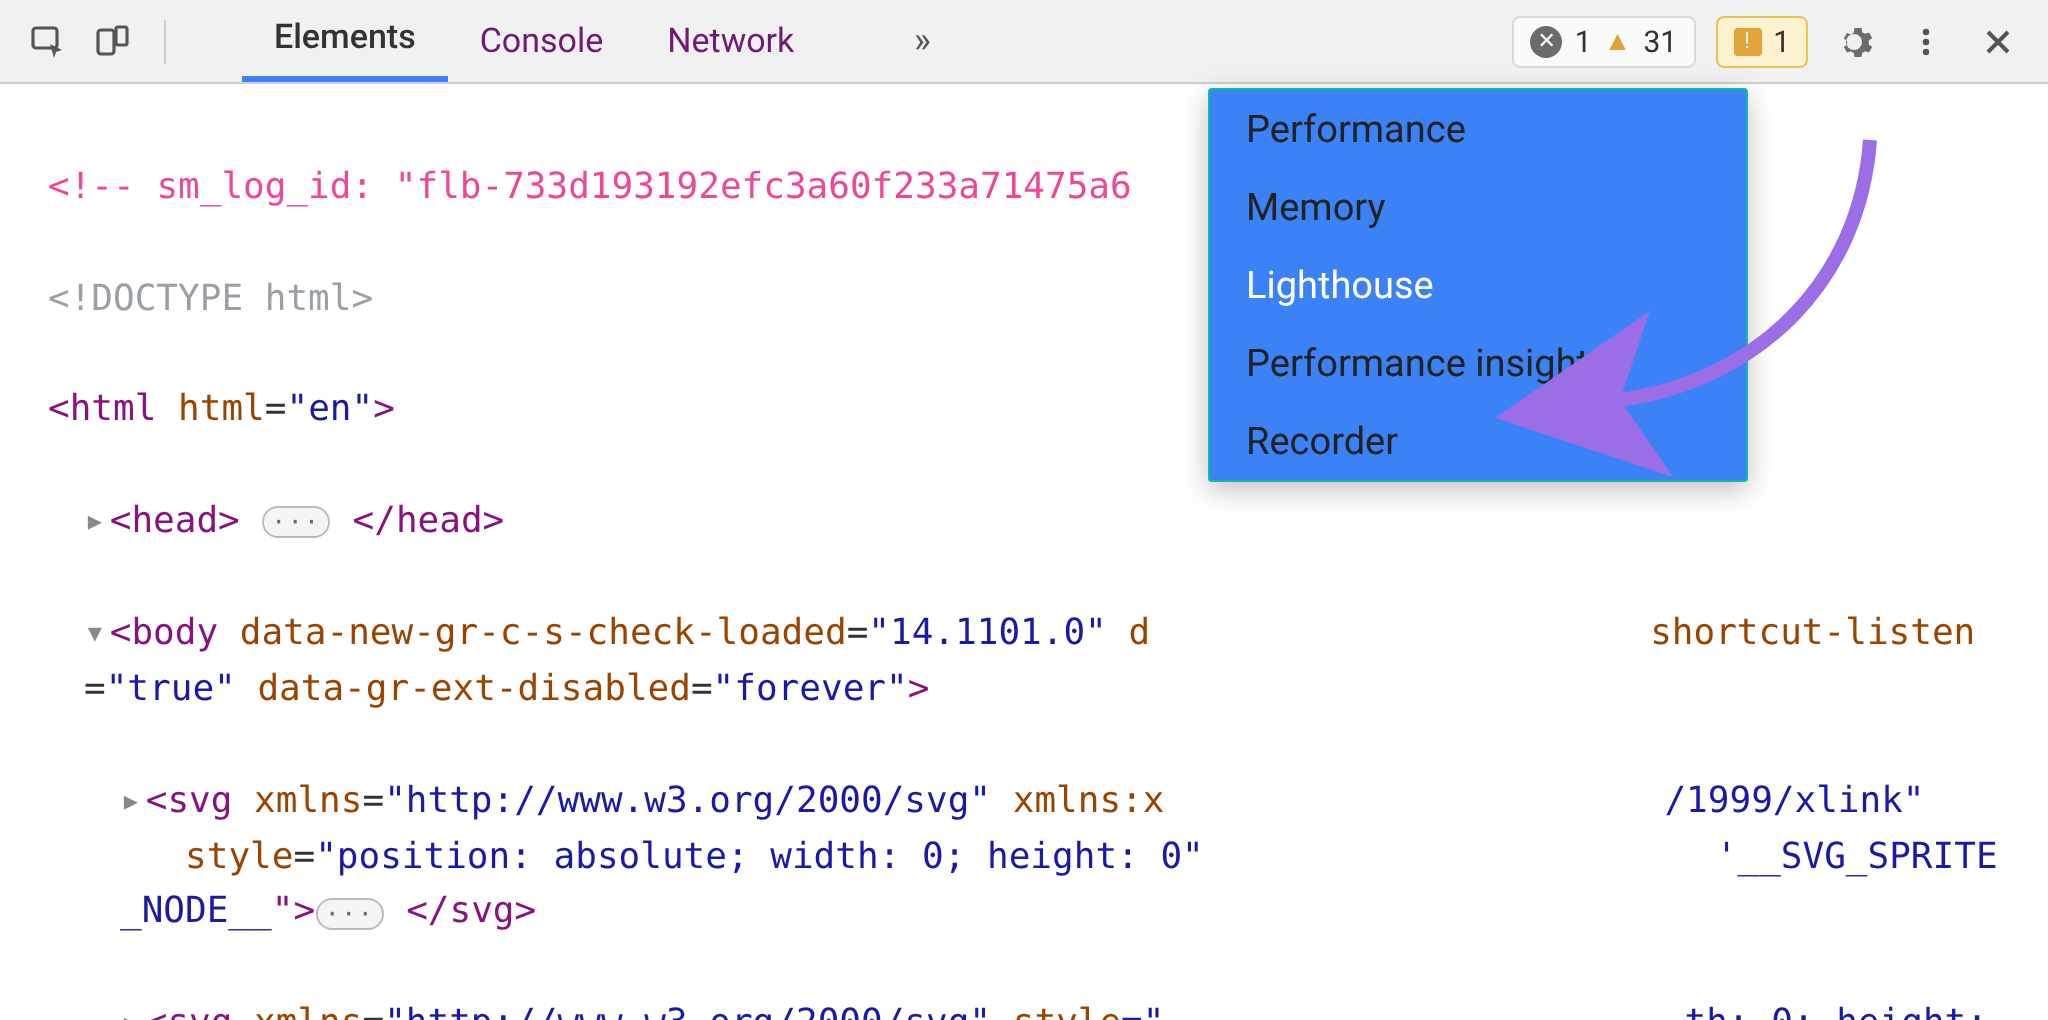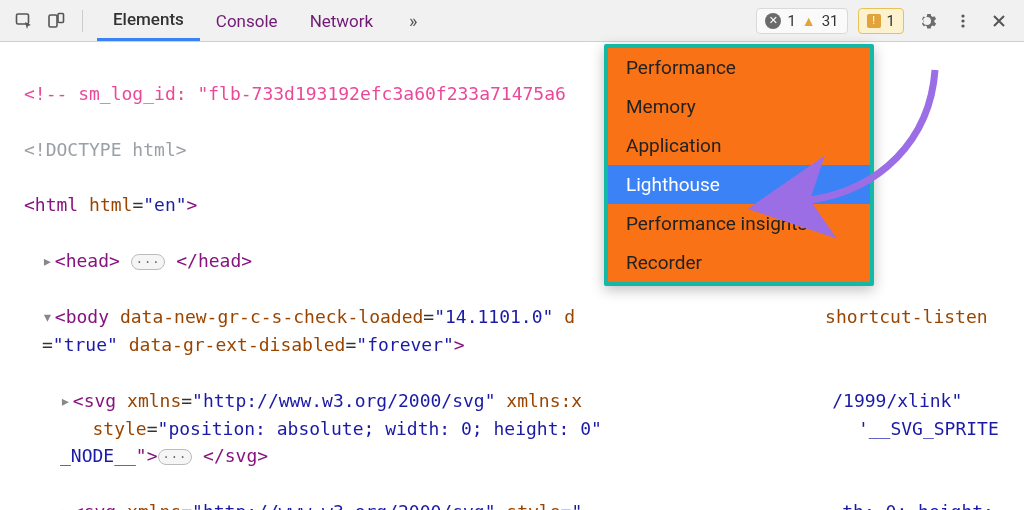--- a/index.html
+++ b/index.html
@@ -13,20 +13,21 @@
     color: #333;
     position: relative;
   }
   .topbar {
     display: flex;
     align-items: center;
     height: 42px;
     border-bottom: 1px solid #d0d0d0;
     background: #f1f1f1;
     padding: 0 4px;
+    gap: 24px;
   }
   .tb-left { display:flex; align-items:center; gap:4px; padding-left:6px;}
   .tb-icon {
     width: 28px; height: 28px; display:flex; align-items:center; justify-content:center;
     color:#555; border-radius:4px;
   }
   .tb-sep { width:1px; height:22px; background:#ccc; margin:0 8px; }
   .tabs { display:flex; align-items:center; height:100%; margin-left:6px; }
   .tab {
     padding: 0 16px; height:100%; display:flex; align-items:center;
@@ -69,21 +70,21 @@
   .tok-ellips {
     display:inline-block; border:1px solid #bbb; border-radius:8px;
     padding:0 4px; font-size:12px; color:#666; line-height:14px; vertical-align:middle;
     background:#f5f5f5; letter-spacing:1px;
   }
   .tree-toggle { color:#888; margin-right:2px; }
   .ind1{padding-left:18px;} .ind2{padding-left:36px;}
   
   .dropdown{
     position:absolute; top:44px; left:604px; width:270px;
-    background:#f97316; border:4px solid #14b8a6; border-radius:2px;
+    background:#3b82f6; border:1px solid #14b8a6; border-radius:2px;
     box-shadow:0 4px 14px rgba(0,0,0,0.25);
     font-size:19px; color:#222;
     z-index:30;
   }
   .dropdown .ditem{
     padding:8px 18px; cursor:pointer;
   }
   .dropdown .ditem.sel{ background:#3b82f6;color:#fff;}
   
   .arrow-svg{
@@ -155,21 +156,20 @@
 <div class="ind1"><span class="tree-toggle">▸</span><span class="tok-tag">&lt;</span><span class="tok-tag">head</span><span class="tok-tag">&gt; </span><span class="tok-ellips">···</span><span class="tok-tag"> &lt;/</span><span class="tok-tag">head</span><span class="tok-tag">&gt;</span></div>
 <div class="ind1"><span class="tree-toggle">▾</span><span class="tok-tag">&lt;</span><span class="tok-tag">body</span><span class="tok-attr"> data-new-gr-c-s-check-loaded</span>=<span class="tok-str">"14.1101.0"</span><span class="tok-attr"> d</span><span style="display:inline-block;width:250px"></span><span class="tok-attr">shortcut-listen</span>=<span class="tok-str">"true"</span><span class="tok-attr"> data-gr-ext-disabled</span>=<span class="tok-str">"forever"</span><span class="tok-tag">&gt;</span></div>
 <div class="ind2"><span class="tree-toggle">▸</span><span class="tok-tag">&lt;</span><span class="tok-tag">svg</span><span class="tok-attr"> xmlns</span>=<span class="tok-str">"http://www.w3.org/2000/svg"</span><span class="tok-attr"> xmlns:x</span><span style="display:inline-block;width:250px"></span><span class="tok-str">/1999/xlink"</span><br>&nbsp;&nbsp;<span class="tok-attr"> style</span>=<span class="tok-str">"position: absolute; width: 0; height: 0"</span><span style="display:inline-block;width:256px"></span><span class="tok-str">'</span><span class="tok-str">__SVG_SPRITE_NODE__</span><span class="tok-tag">"&gt;</span><span class="tok-ellips">···</span><span class="tok-tag"> &lt;/</span><span class="tok-tag">svg</span><span class="tok-tag">&gt;</span></div>
 <div class="ind2"><span class="tree-toggle">▸</span><span class="tok-tag">&lt;</span><span class="tok-tag">svg</span><span class="tok-attr"> xmlns</span>=<span class="tok-str">"http://www.w3.org/2000/svg"</span><span class="tok-attr"> style</span><span class="tok-str">="</span><span style="display:inline-block;width:260px"></span><span class="tok-str">th: 0; height: 0"&gt;</span></div>
 
 </div>
 
 <div class="dropdown">
   <div class="ditem">Performance</div>
   <div class="ditem">Memory</div>
-  <div class="ditem">Application</div>
   <div class="ditem sel">Lighthouse</div>
   <div class="ditem">Performance insights</div>
   <div class="ditem">Recorder</div>
 </div>
 
 <svg class="arrow-svg" viewBox="0 0 170 170">
   <defs>
     <marker id="ah" markerWidth="12" markerHeight="12" refX="3" refY="6" orient="auto">
       <path d="M0,0 L12,6 L0,12 L3,6 Z" fill="#9b6ee6"></path>
     </marker>

